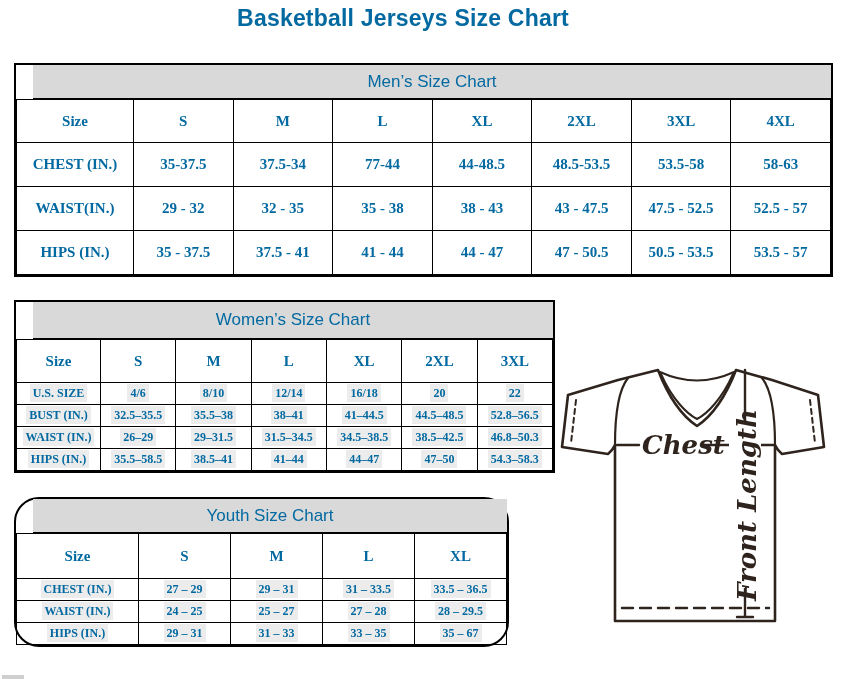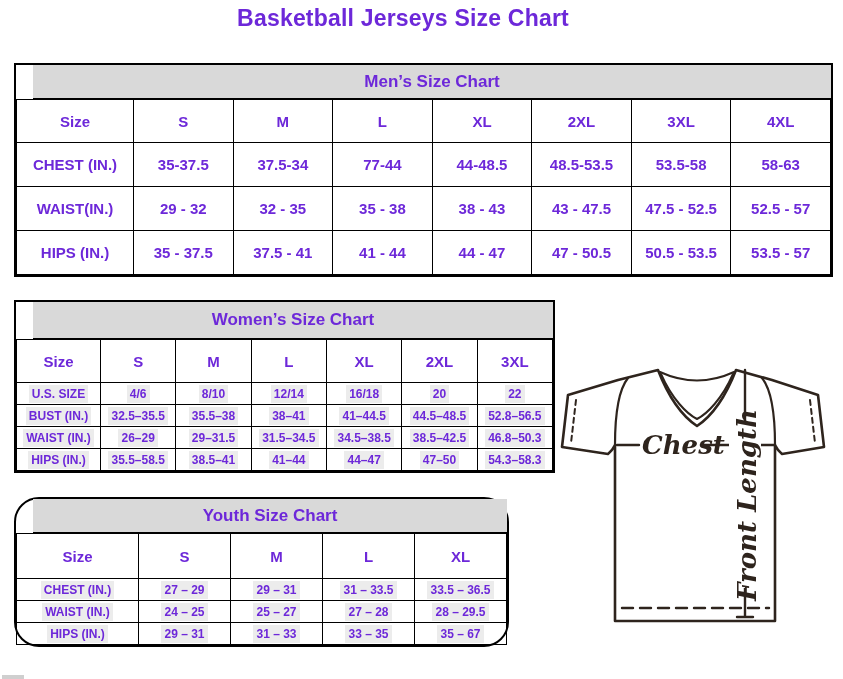--- a/index.html
+++ b/index.html
@@ -1,30 +1,30 @@
 <!DOCTYPE html>
 <html><head>
 <meta charset="utf-8">
 <style>
   html,body{margin:0;padding:0;background:#fff;}
   #canvas{
     position:relative;width:843px;height:679px;background:#ffffff;overflow:hidden;
-    font-family:"Liberation Sans", sans-serif;color:#6d28d9;
+    font-family:"Liberation Sans", sans-serif;color:#0369a1;
   }
   .page-title{
     position:absolute;top:5px;left:0;width:806px;text-align:center;
     font-size:23px;font-weight:700;letter-spacing:.2px;
   }
   .chart{position:absolute;border:2px solid #000;background:#fff;}
   .chart-title{
     background:#d9d9d9;border-bottom:1px solid #000;
     display:flex;align-items:center;justify-content:center;
-    font-size:17px;font-weight:700;margin-left:17px;
-  }
-  table.grid{border-collapse:collapse;table-layout:fixed;width:100%;}
+    font-size:17px;font-weight:400;margin-left:17px;
+  }
+  table.grid{border-collapse:collapse;table-layout:fixed;width:100%;font-family:Liberation Serif, serif;}
   table.grid td{
     border:1px solid #000;text-align:center;vertical-align:middle;
     font-weight:700;padding:0;overflow:hidden;white-space:nowrap;
   }
   
   #mens{left:14px;top:63px;width:815px;}
   #mens .chart-title{height:33px;}
   #mens td{font-size:15px;}
   #mens tr.size-row td{height:42px;}
   #mens tr.data-row td{height:43px;}

